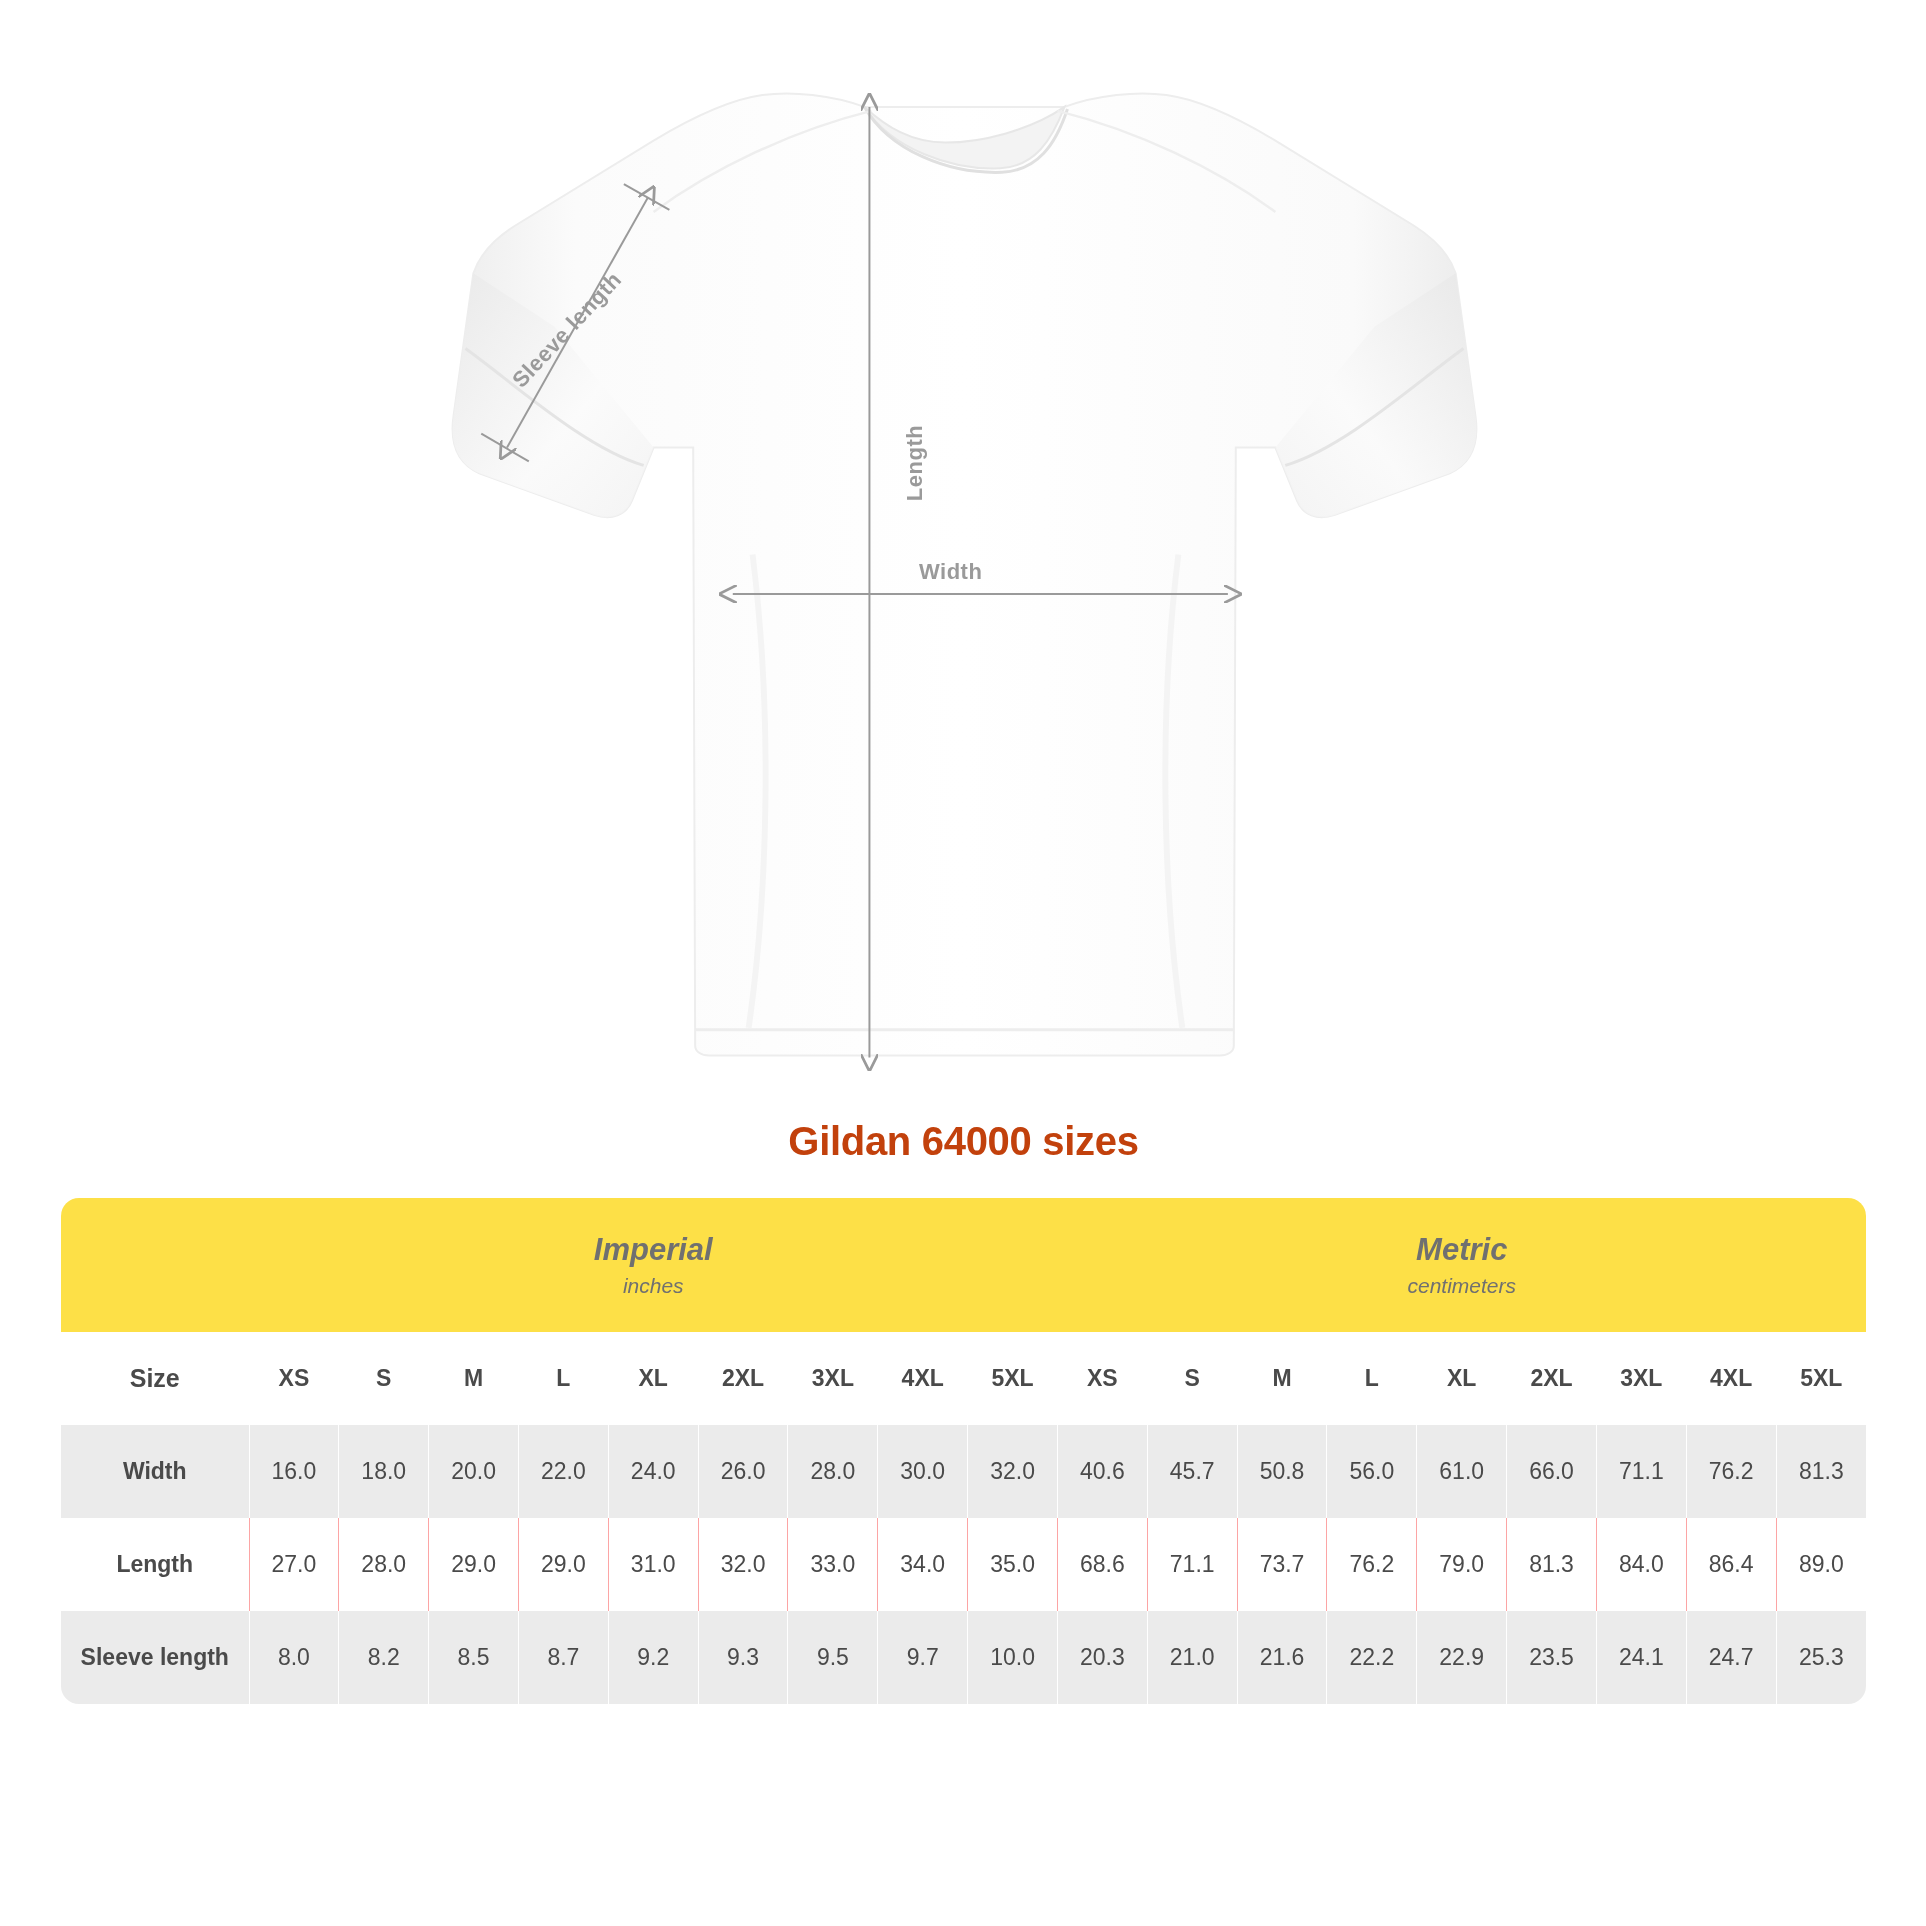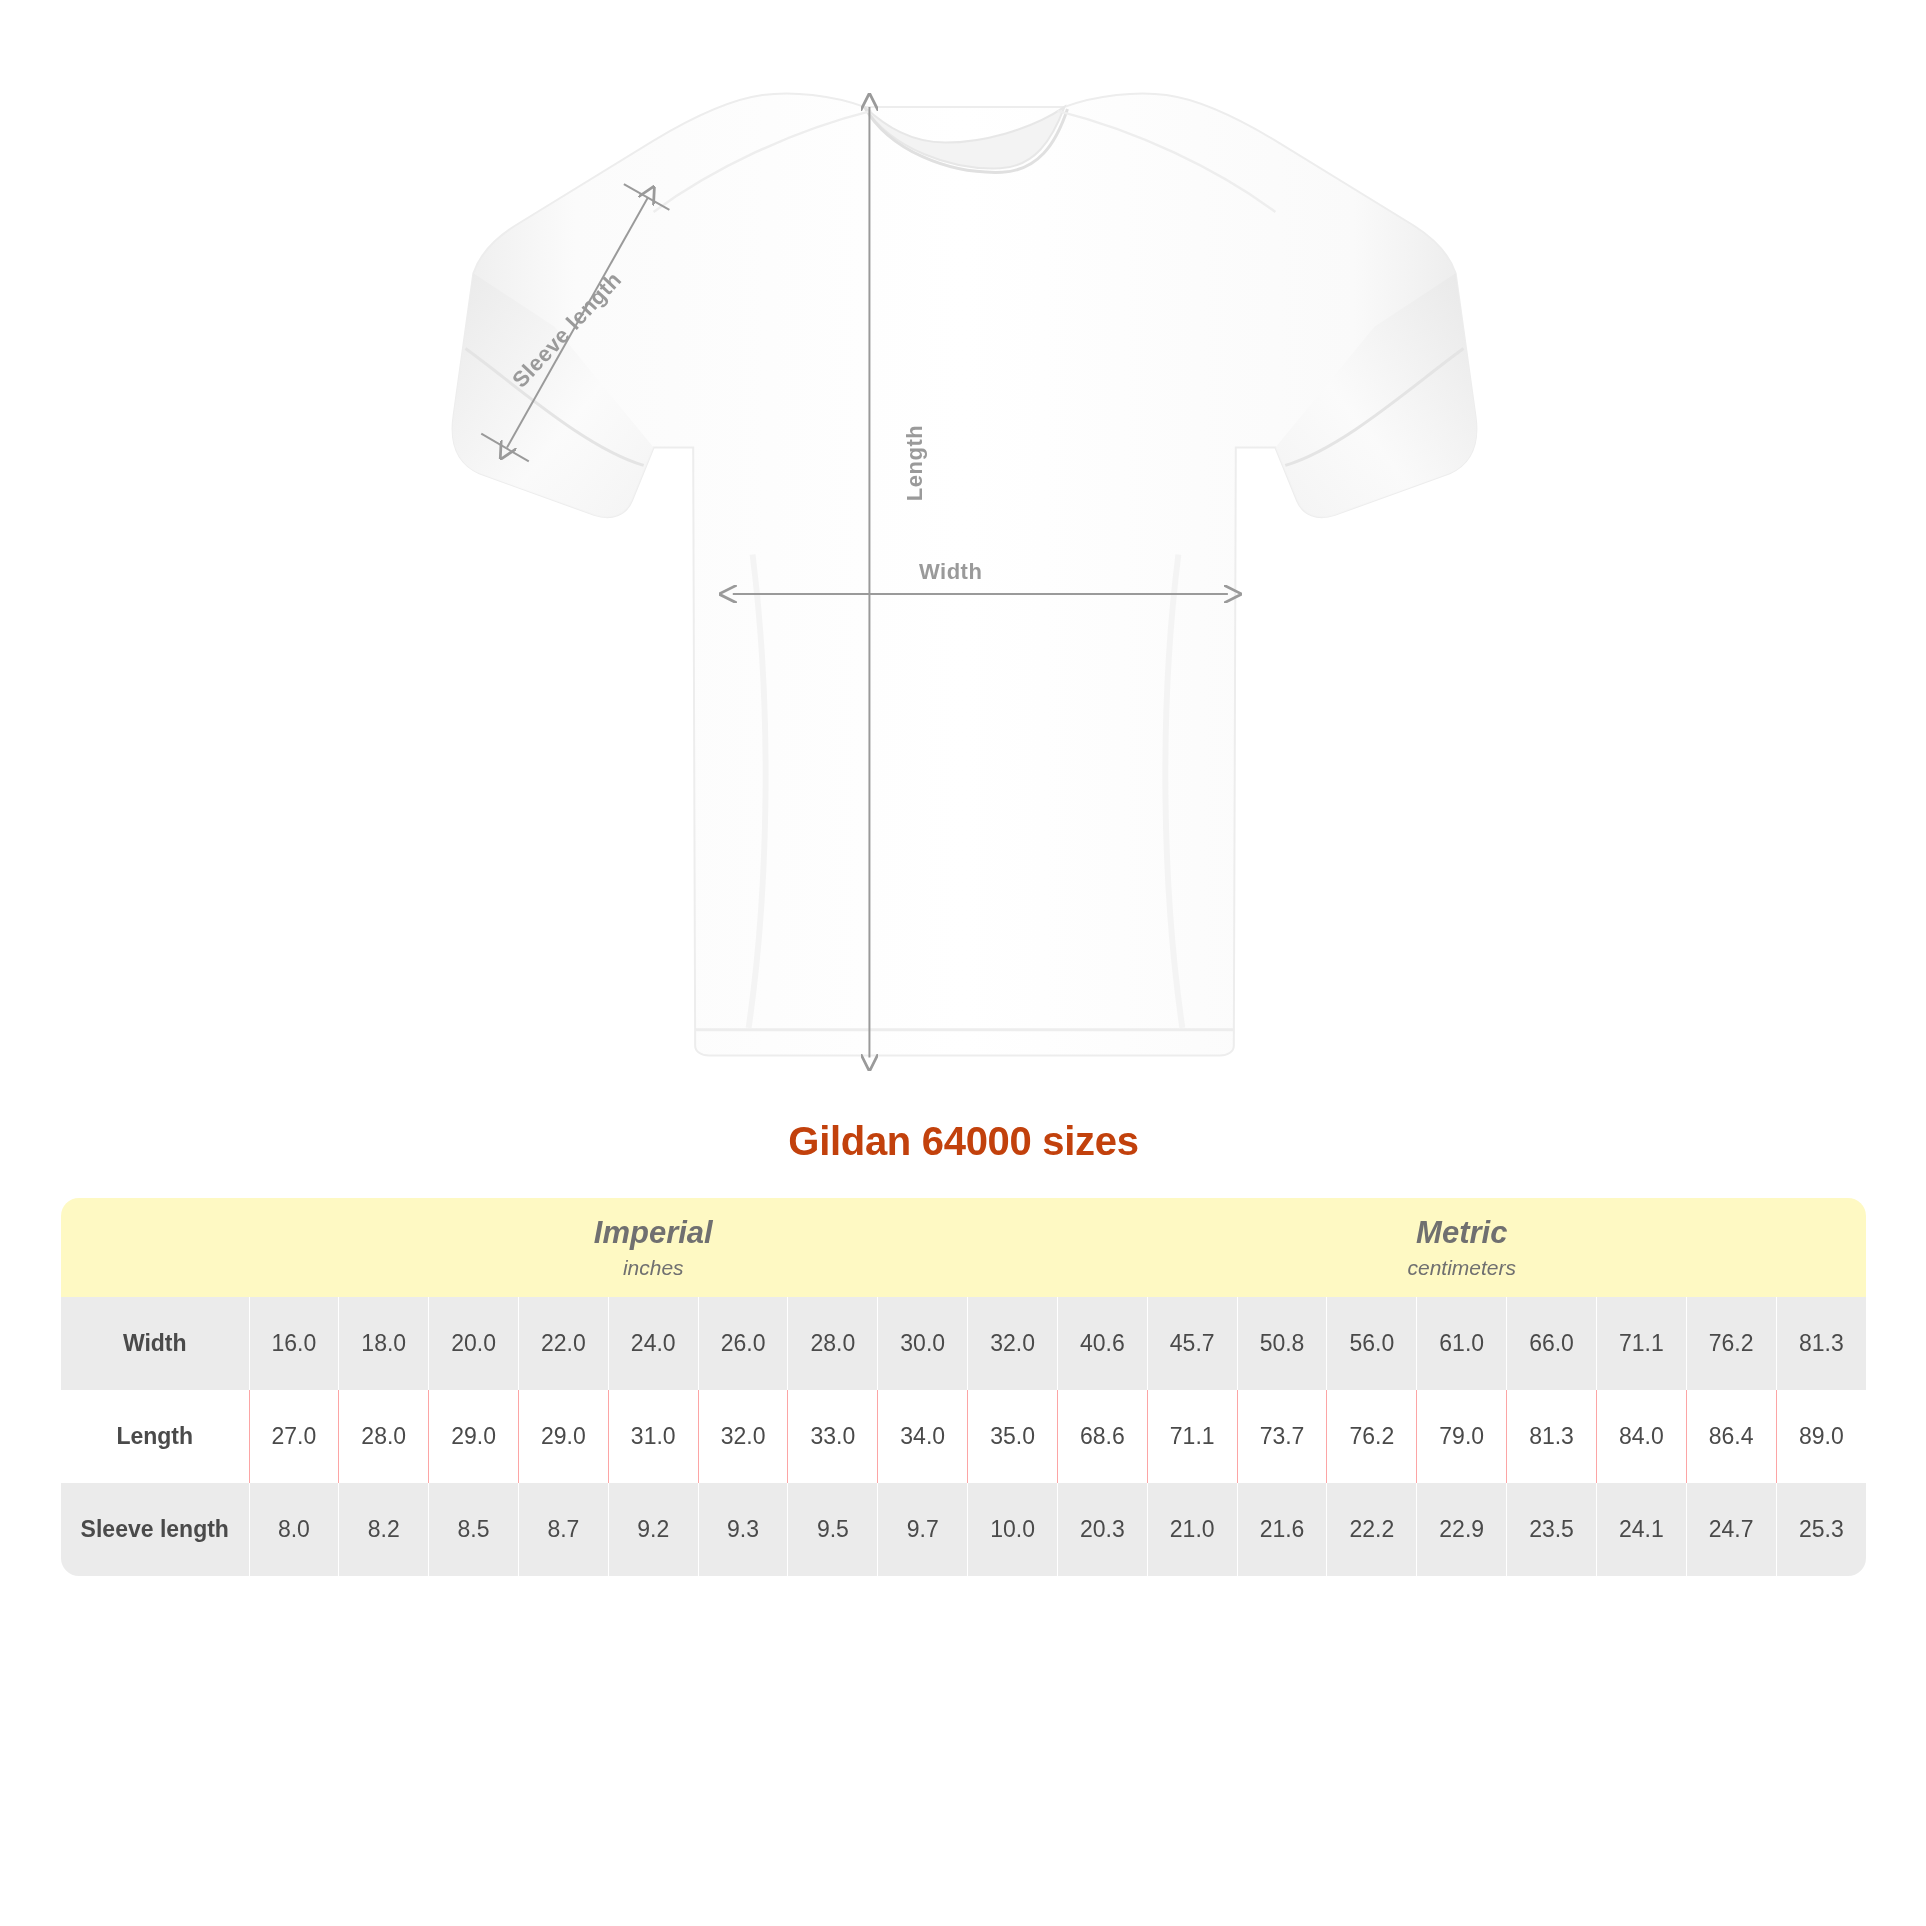--- a/index.html
+++ b/index.html
@@ -88,22 +88,22 @@
     table-layout: fixed;
   }
   table.size-table td, table.size-table th {
     text-align: center;
     vertical-align: middle;
     font-size: 23px;
     color: #4a4a4a;
     border: 0;
   }
   .unit-row td {
-    background: #fef9c3;
-    height: 99px;
+    background: #fde047;
+    height: 134px;
     padding: 0;
   }
   .unit-title {
     font-size: 31px;
     font-style: italic;
     font-weight: bold;
     color: #707070;
     line-height: 1.15;
   }
   .unit-sub {
@@ -262,20 +262,41 @@
           <td colspan="9">
             <div class="unit-title">Imperial</div>
             <div class="unit-sub">inches</div>
           </td>
           <td colspan="9">
             <div class="unit-title">Metric</div>
             <div class="unit-sub">centimeters</div>
           </td>
         </tr>
 
+        <tr class="head-row">
+          <td class="rowlabel">Size</td>
+          <td class="val">XS</td>
+          <td class="val">S</td>
+          <td class="val">M</td>
+          <td class="val">L</td>
+          <td class="val">XL</td>
+          <td class="val">2XL</td>
+          <td class="val">3XL</td>
+          <td class="val">4XL</td>
+          <td class="val">5XL</td>
+          <td class="val">XS</td>
+          <td class="val">S</td>
+          <td class="val">M</td>
+          <td class="val">L</td>
+          <td class="val">XL</td>
+          <td class="val">2XL</td>
+          <td class="val">3XL</td>
+          <td class="val">4XL</td>
+          <td class="val">5XL</td>
+        </tr>
 
         <tr class="data-row shade">
           <td class="rowlabel">Width</td>
           <td class="val">16.0</td>
           <td class="val">18.0</td>
           <td class="val">20.0</td>
           <td class="val">22.0</td>
           <td class="val">24.0</td>
           <td class="val">26.0</td>
           <td class="val">28.0</td>

